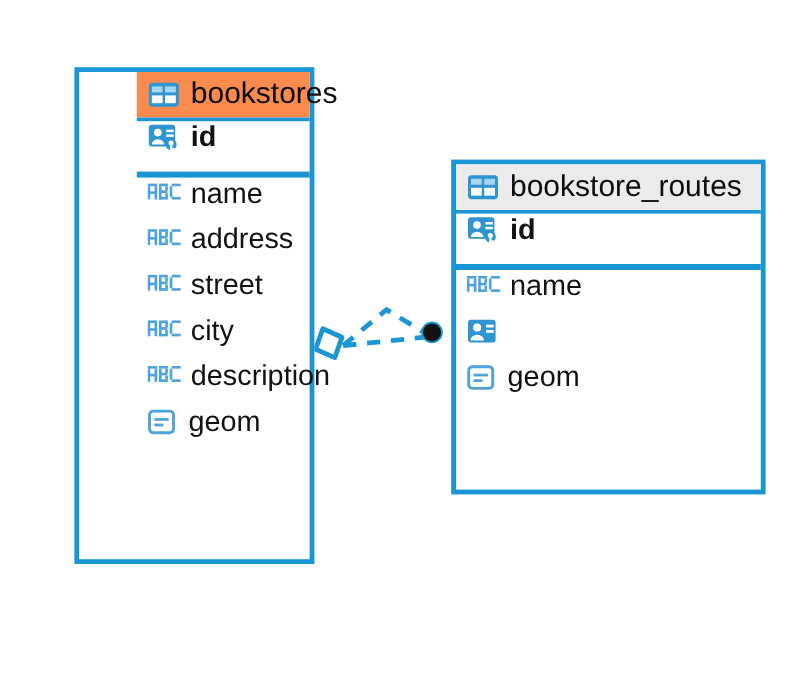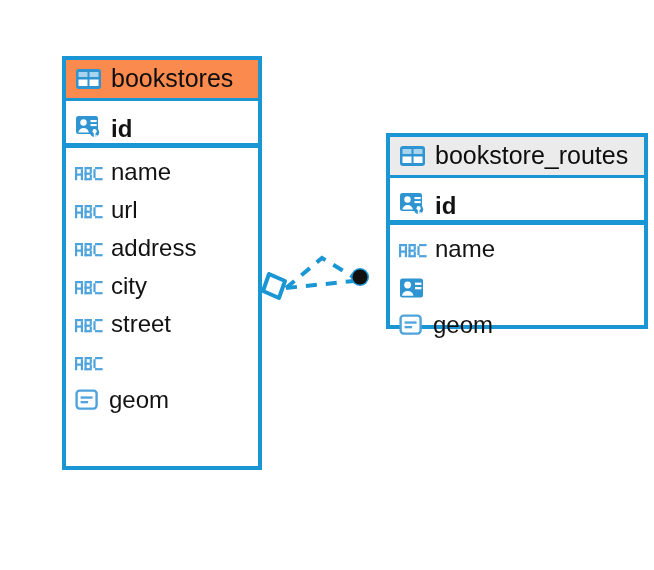--- a/index.html
+++ b/index.html
@@ -12,22 +12,22 @@
   }
   .canvas{position:absolute;inset:0;}
 
   
   .entity{
     position:absolute;
     box-sizing:border-box;
     border:4px solid #1a96d4;
     background:#ffffff;
   }
-  #entity-bookstores{ left:62px; top:56px; width:200px; height:414px; }
-  #entity-bookstore-routes{ left:386px; top:133px; width:262px; height:196px; }
+  #entity-bookstores{ left:62px; top:56px; width:200px; height:414px;padding-left:48px; }
+  #entity-bookstore-routes{ left:376px; top:133px; width:262px; height:279px; }
 
   .entity-header{
     display:flex;align-items:center;
     gap:9px;
     padding:6px 8px 7px 9px;
     box-sizing:border-box;
   }
   .entity-header .title{
     font-size:25px;
     color:#0d0d0d;
@@ -36,21 +36,21 @@
   }
   .hdr-orange{background:#fb8a4f;}
   .hdr-gray{background:#ebebeb;}
 
   
   .sep-thin{height:3px;background:#1a96d4;}
   .sep-thick{height:5px;background:#1a96d4;}
 
   .field-list{ }
   .field{
-    display:flex;align-items:flex-end;
+    display:flex;align-items:flex-start;
     gap:8px;
     padding:2px 8px 2px 9px;
     box-sizing:border-box;
     height:38px;
   }
   .field .fname{
     font-size:24px;
     color:#121212;
     line-height:1;
     white-space:nowrap;
@@ -130,40 +130,20 @@
             <rect x="14.7" y="11" width="2.2" height="3.3"></rect>
               <rect x="9.5" y="14.1" width="7.4" height="2.2"></rect>
             <rect x="20" y="3" width="7.6" height="2.2"></rect>
               <rect x="18.4" y="5.2" width="2.2" height="9"></rect>
             <rect x="20" y="14.1" width="7.6" height="2.2"></rect>
           </g>
         </svg>
         <span class="fname">name</span>
       </div>
 
-      <div class="field">
-        <svg class="icon" width="28" height="20" viewBox="0 0 28 20">
-          <g fill="#4ea3dc">
-            <rect x="0" y="3" width="8" height="2.2"></rect>
-              <rect x="0" y="5.2" width="2.2" height="11"></rect>
-            <rect x="5.8" y="5.2" width="2.2" height="11"></rect>
-              <rect x="0" y="9.5" width="8" height="2.2"></rect>
-            <rect x="9.5" y="3" width="7.4" height="2.2"></rect>
-              <rect x="9.5" y="5.2" width="2.2" height="11"></rect>
-            <rect x="14.7" y="5.2" width="2.2" height="3.6"></rect>
-              <rect x="9.5" y="8.6" width="7" height="2.2"></rect>
-            <rect x="14.7" y="11" width="2.2" height="3.3"></rect>
-              <rect x="9.5" y="14.1" width="7.4" height="2.2"></rect>
-            <rect x="20" y="3" width="7.6" height="2.2"></rect>
-              <rect x="18.4" y="5.2" width="2.2" height="9"></rect>
-            <rect x="20" y="14.1" width="7.6" height="2.2"></rect>
-          </g>
-        </svg>
-        <span class="fname">url</span>
-      </div>
 
 
       <div class="field">
         <svg class="icon" width="28" height="20" viewBox="0 0 28 20">
           <g fill="#4ea3dc">
             <rect x="0" y="3" width="8" height="2.2"></rect>
               <rect x="0" y="5.2" width="2.2" height="11"></rect>
             <rect x="5.8" y="5.2" width="2.2" height="11"></rect>
               <rect x="0" y="9.5" width="8" height="2.2"></rect>
             <rect x="9.5" y="3" width="7.4" height="2.2"></rect>
@@ -191,64 +171,65 @@
               <rect x="9.5" y="5.2" width="2.2" height="11"></rect>
             <rect x="14.7" y="5.2" width="2.2" height="3.6"></rect>
               <rect x="9.5" y="8.6" width="7" height="2.2"></rect>
             <rect x="14.7" y="11" width="2.2" height="3.3"></rect>
               <rect x="9.5" y="14.1" width="7.4" height="2.2"></rect>
             <rect x="20" y="3" width="7.6" height="2.2"></rect>
               <rect x="18.4" y="5.2" width="2.2" height="9"></rect>
             <rect x="20" y="14.1" width="7.6" height="2.2"></rect>
           </g>
         </svg>
+        <span class="fname">street</span>
+      </div>
+
+      <div class="field">
+        <svg class="icon" width="28" height="20" viewBox="0 0 28 20">
+          <g fill="#4ea3dc">
+            <rect x="0" y="3" width="8" height="2.2"></rect>
+              <rect x="0" y="5.2" width="2.2" height="11"></rect>
+            <rect x="5.8" y="5.2" width="2.2" height="11"></rect>
+              <rect x="0" y="9.5" width="8" height="2.2"></rect>
+            <rect x="9.5" y="3" width="7.4" height="2.2"></rect>
+              <rect x="9.5" y="5.2" width="2.2" height="11"></rect>
+            <rect x="14.7" y="5.2" width="2.2" height="3.6"></rect>
+              <rect x="9.5" y="8.6" width="7" height="2.2"></rect>
+            <rect x="14.7" y="11" width="2.2" height="3.3"></rect>
+              <rect x="9.5" y="14.1" width="7.4" height="2.2"></rect>
+            <rect x="20" y="3" width="7.6" height="2.2"></rect>
+              <rect x="18.4" y="5.2" width="2.2" height="9"></rect>
+            <rect x="20" y="14.1" width="7.6" height="2.2"></rect>
+          </g>
+        </svg>
         <span class="fname">city</span>
       </div>
 
-      <div class="field">
-        <svg class="icon" width="28" height="20" viewBox="0 0 28 20">
-          <g fill="#4ea3dc">
-            <rect x="0" y="3" width="8" height="2.2"></rect>
-              <rect x="0" y="5.2" width="2.2" height="11"></rect>
-            <rect x="5.8" y="5.2" width="2.2" height="11"></rect>
-              <rect x="0" y="9.5" width="8" height="2.2"></rect>
-            <rect x="9.5" y="3" width="7.4" height="2.2"></rect>
-              <rect x="9.5" y="5.2" width="2.2" height="11"></rect>
-            <rect x="14.7" y="5.2" width="2.2" height="3.6"></rect>
-              <rect x="9.5" y="8.6" width="7" height="2.2"></rect>
-            <rect x="14.7" y="11" width="2.2" height="3.3"></rect>
-              <rect x="9.5" y="14.1" width="7.4" height="2.2"></rect>
-            <rect x="20" y="3" width="7.6" height="2.2"></rect>
-              <rect x="18.4" y="5.2" width="2.2" height="9"></rect>
-            <rect x="20" y="14.1" width="7.6" height="2.2"></rect>
-          </g>
-        </svg>
-        <span class="fname">street</span>
-      </div>
-
-
-
-      <div class="field">
-        <svg class="icon" width="28" height="20" viewBox="0 0 28 20">
-          <g fill="#4ea3dc">
-            <rect x="0" y="3" width="8" height="2.2"></rect>
-              <rect x="0" y="5.2" width="2.2" height="11"></rect>
-            <rect x="5.8" y="5.2" width="2.2" height="11"></rect>
-              <rect x="0" y="9.5" width="8" height="2.2"></rect>
-            <rect x="9.5" y="3" width="7.4" height="2.2"></rect>
-              <rect x="9.5" y="5.2" width="2.2" height="11"></rect>
-            <rect x="14.7" y="5.2" width="2.2" height="3.6"></rect>
-              <rect x="9.5" y="8.6" width="7" height="2.2"></rect>
-            <rect x="14.7" y="11" width="2.2" height="3.3"></rect>
-              <rect x="9.5" y="14.1" width="7.4" height="2.2"></rect>
-            <rect x="20" y="3" width="7.6" height="2.2"></rect>
-              <rect x="18.4" y="5.2" width="2.2" height="9"></rect>
-            <rect x="20" y="14.1" width="7.6" height="2.2"></rect>
-          </g>
-        </svg>
+
+
+      <div class="field">
+        <svg class="icon" width="28" height="20" viewBox="0 0 28 20">
+          <g fill="#4ea3dc">
+            <rect x="0" y="3" width="8" height="2.2"></rect>
+              <rect x="0" y="5.2" width="2.2" height="11"></rect>
+            <rect x="5.8" y="5.2" width="2.2" height="11"></rect>
+              <rect x="0" y="9.5" width="8" height="2.2"></rect>
+            <rect x="9.5" y="3" width="7.4" height="2.2"></rect>
+              <rect x="9.5" y="5.2" width="2.2" height="11"></rect>
+            <rect x="14.7" y="5.2" width="2.2" height="3.6"></rect>
+              <rect x="9.5" y="8.6" width="7" height="2.2"></rect>
+            <rect x="14.7" y="11" width="2.2" height="3.3"></rect>
+              <rect x="9.5" y="14.1" width="7.4" height="2.2"></rect>
+            <rect x="20" y="3" width="7.6" height="2.2"></rect>
+              <rect x="18.4" y="5.2" width="2.2" height="9"></rect>
+            <rect x="20" y="14.1" width="7.6" height="2.2"></rect>
+          </g>
+        </svg>
+        <span class="fname">description</span>
       </div>
 
       <div class="field">
         <svg class="icon" width="26" height="24" viewBox="0 0 26 24">
           <rect x="1.6" y="2.6" width="20" height="18" rx="3" fill="#ffffff" stroke="#4ea3dc" stroke-width="2.4"></rect>
           <rect x="5.6" y="8.4" width="12" height="2.3" fill="#4ea3dc"></rect>
           <rect x="5.6" y="13" width="7.5" height="2.3" fill="#4ea3dc"></rect>
         </svg>
         <span class="fname">geom</span>
       </div>

